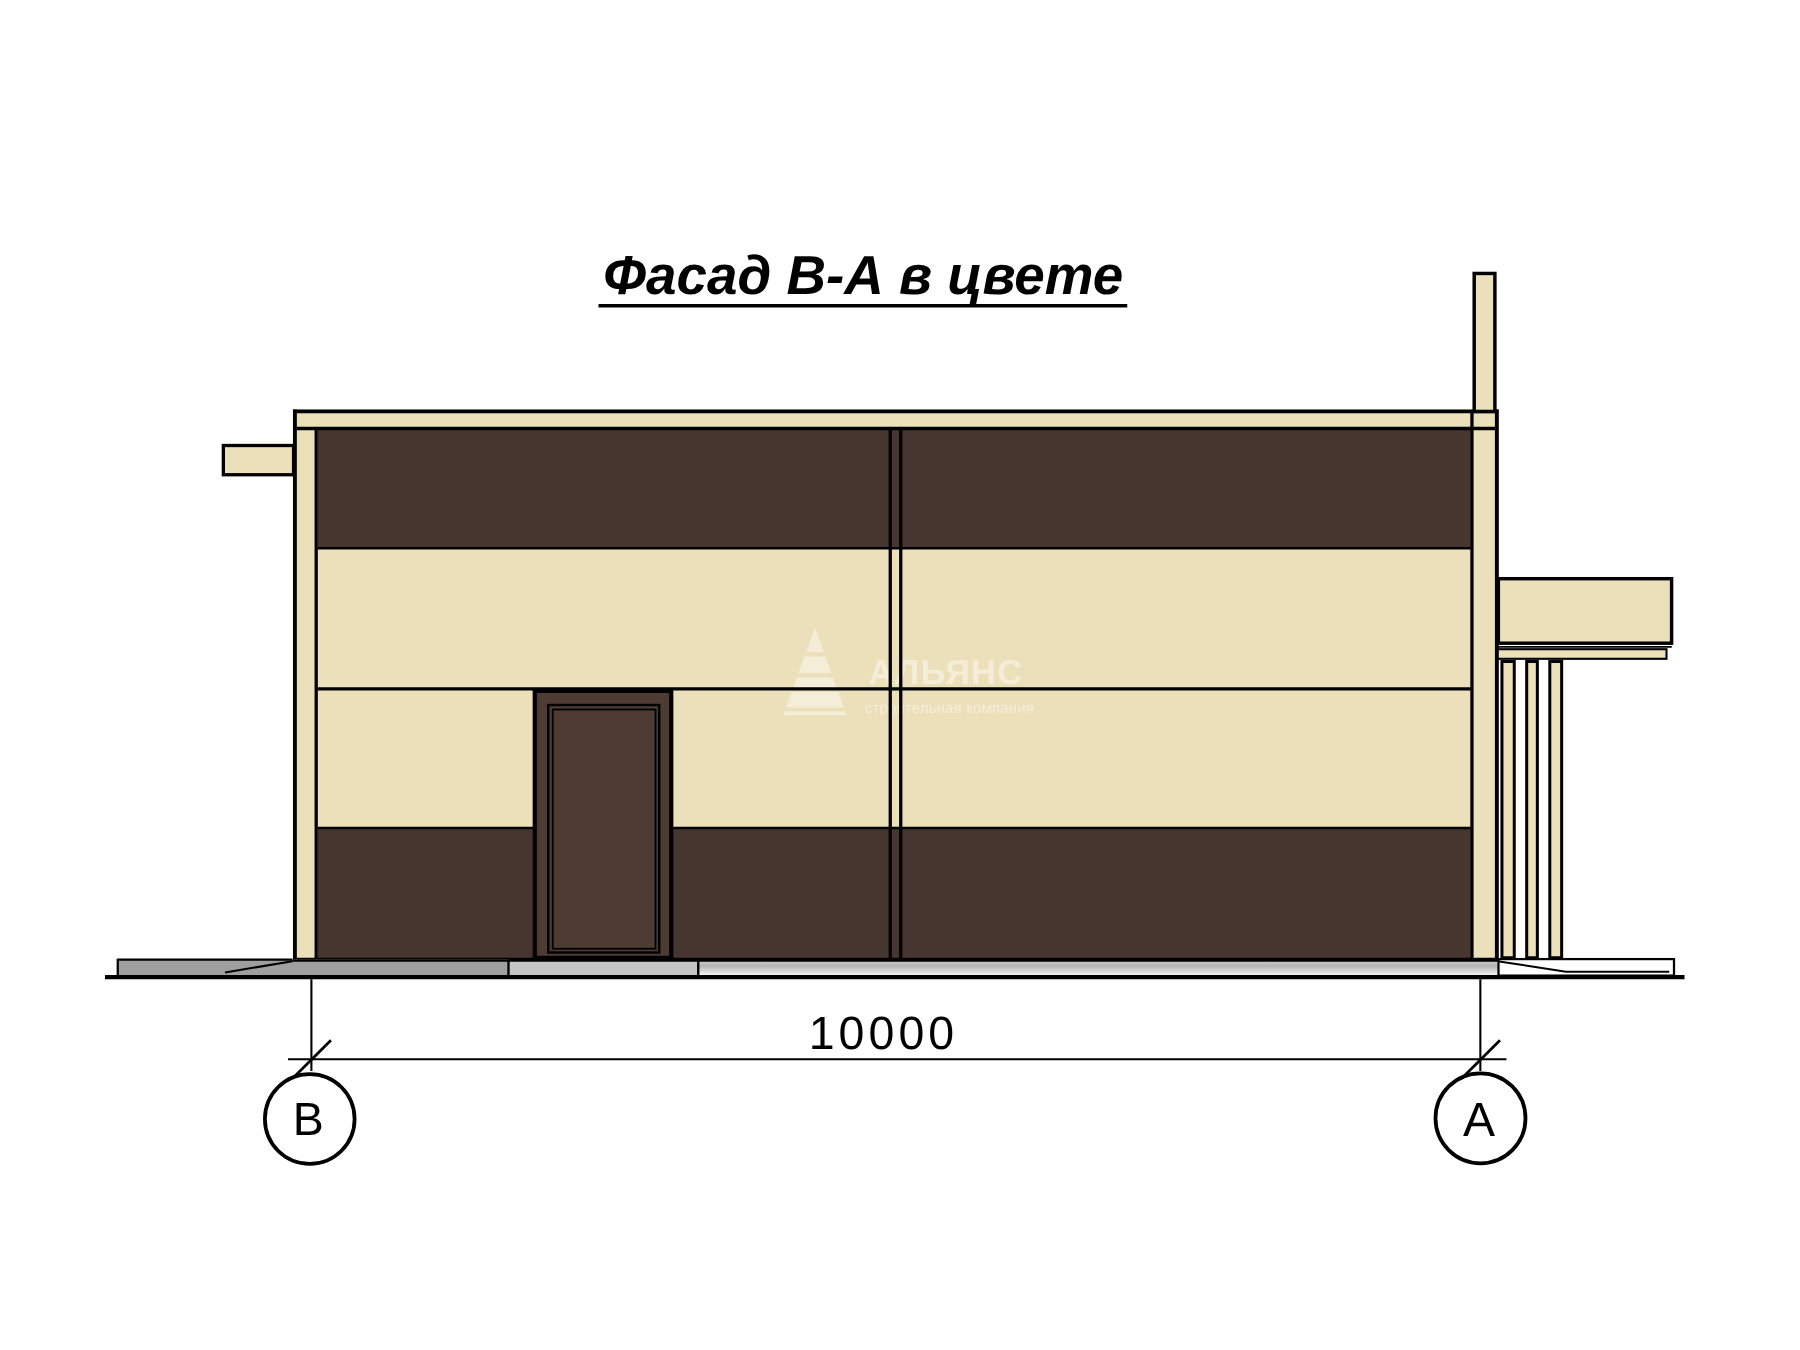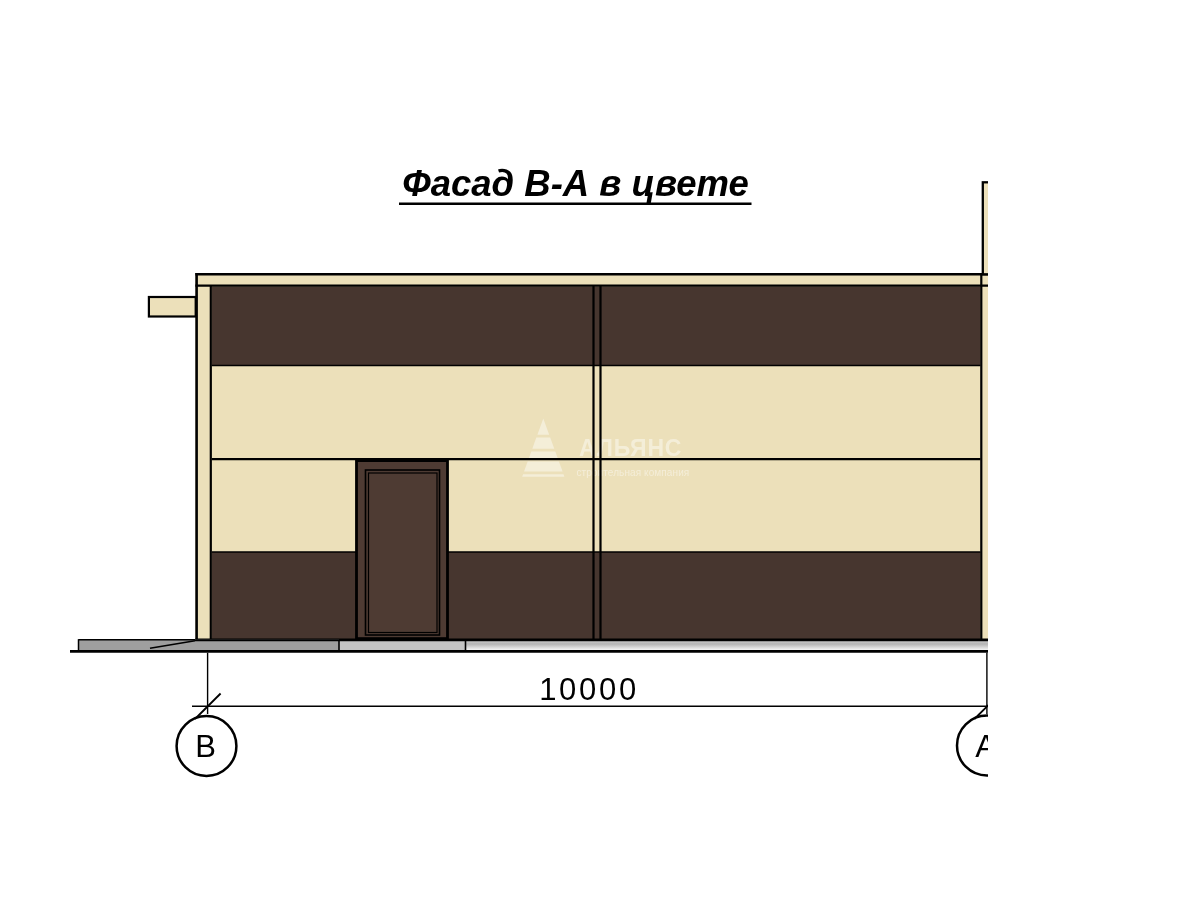--- a/index.html
+++ b/index.html
@@ -1,16 +1,16 @@
 <!DOCTYPE html>
 <html><head>
 <meta charset="utf-8">
 <style>
 html,body{margin:0;padding:0;background:#ffffff;}
-#page{position:relative;width:988px;height:900px;background:#ffffff;overflow:hidden;}
+#page{position:relative;width:1200px;height:900px;background:#ffffff;overflow:hidden;}
 svg{position:absolute;left:0;top:0;}
 </style>
 </head>
 <body>
 <div id="page">
 <svg width="1200" height="900" viewBox="0 0 1200 900" font-family="Liberation Sans, sans-serif">
   <defs>
     <linearGradient id="gstrip" x1="0" y1="0" x2="0" y2="1">
       <stop offset="0" stop-color="#cccccc"></stop>
       <stop offset="0.35" stop-color="#b4b4b4"></stop>

